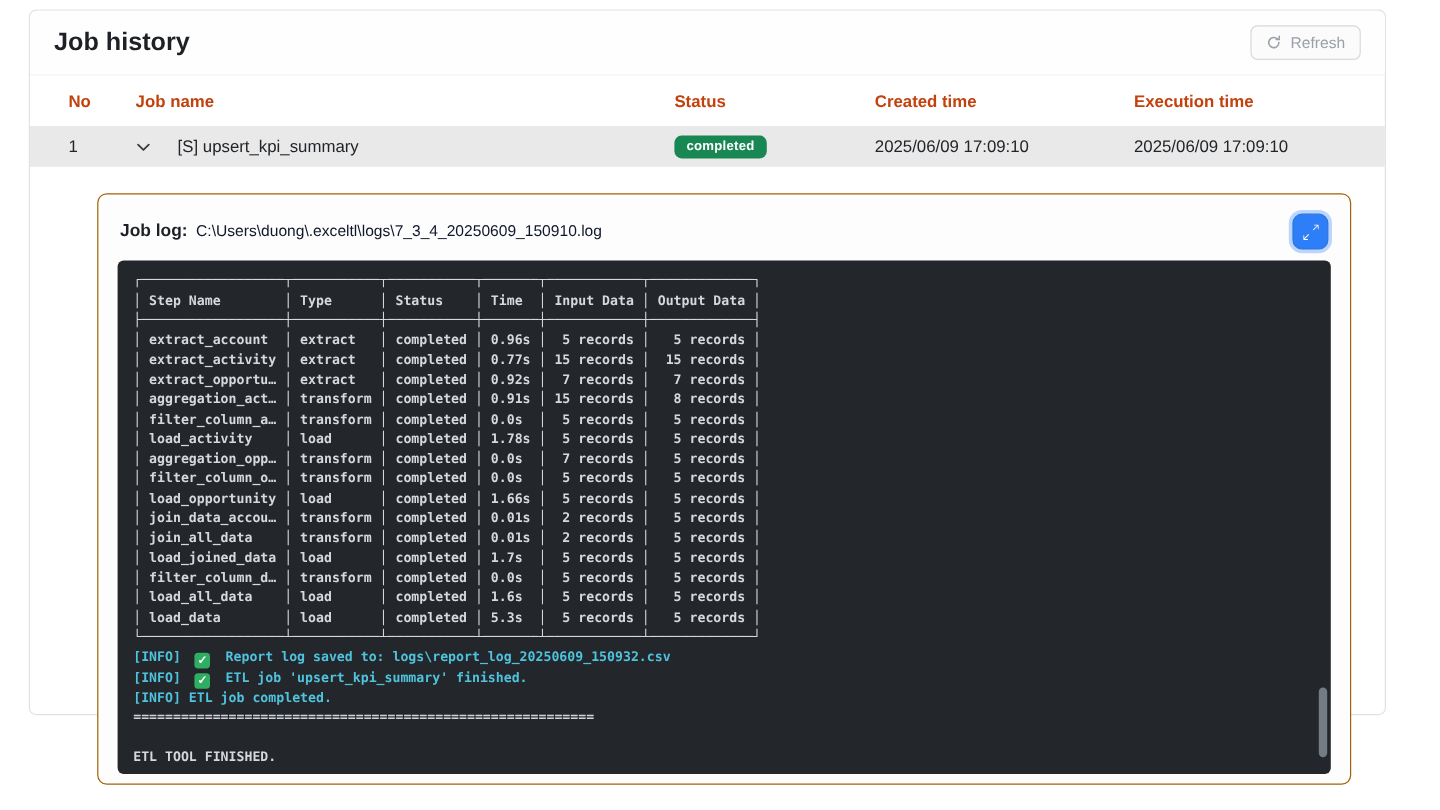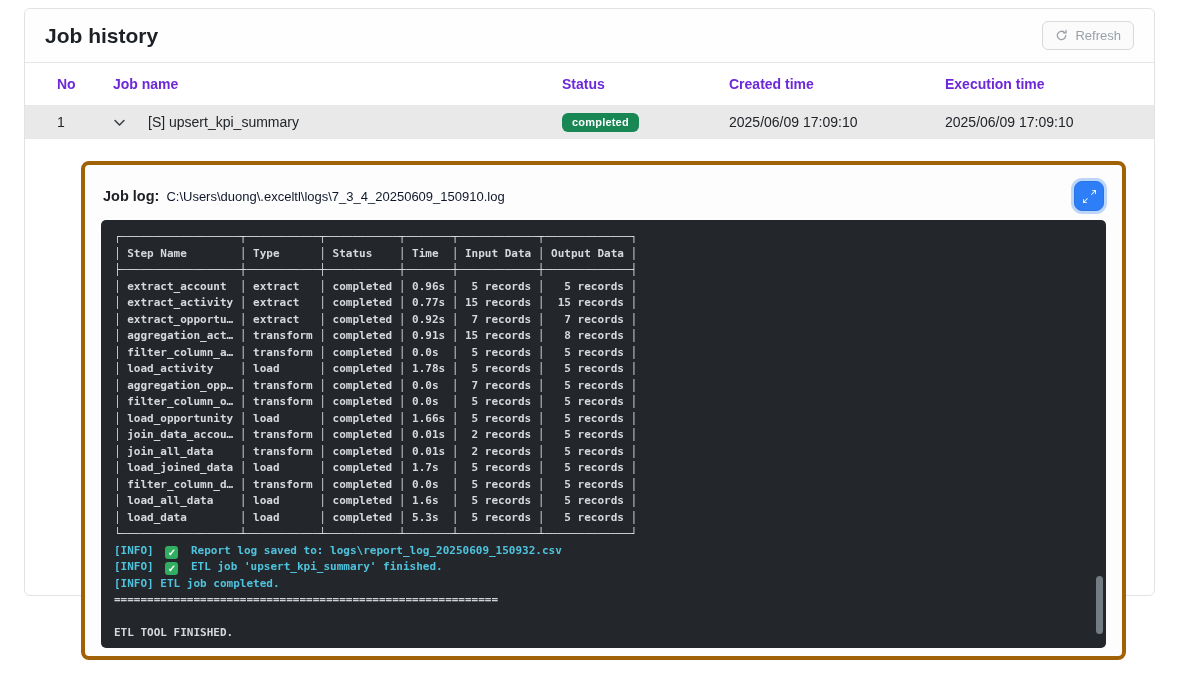--- a/index.html
+++ b/index.html
@@ -34,33 +34,33 @@
     color:#99a0a7; font-size:13px;
     padding:6px 12px; border-radius:6px;
     cursor:default;
   }
   .grid-row {
     display:grid;
     grid-template-columns:56px 449px 167px 216px 1fr;
     padding:0 16px 0 32px;
     align-items:center;
   }
-  .thead { height:42px; font-weight:700; font-size:14px; color:#6d28d9; }
+  .thead { height:42px; font-weight:700; font-size:14px; color:#c2410c; }
   .trow  { height:34px; background:#e9e9e9; font-size:14px; color:#212529; }
   .jobname-cell { display:flex; align-items:center; gap:22px; }
   .badge {
     display:inline-block;
     background:#198754; color:#fff;
     font-size:11px; font-weight:700;
     padding:3px 10px 4px; border-radius:6px;
     letter-spacing:0.2px;
   }
   .expanded {
     margin:22px 28px 0 56px;
-    border:4px solid #a16207;
+    border:1px solid #a16207;
     border-radius:8px;
     background:#fdfdfe;
     padding:16px 16px 8px;
   }
   .joblog-header {
     display:flex; align-items:center; justify-content:space-between;
     margin-bottom:9px; padding-left:2px;
   }
   .joblog-left { display:flex; align-items:baseline; }
   .joblog-label { font-size:14.5px; font-weight:700; color:#1d2125; }

